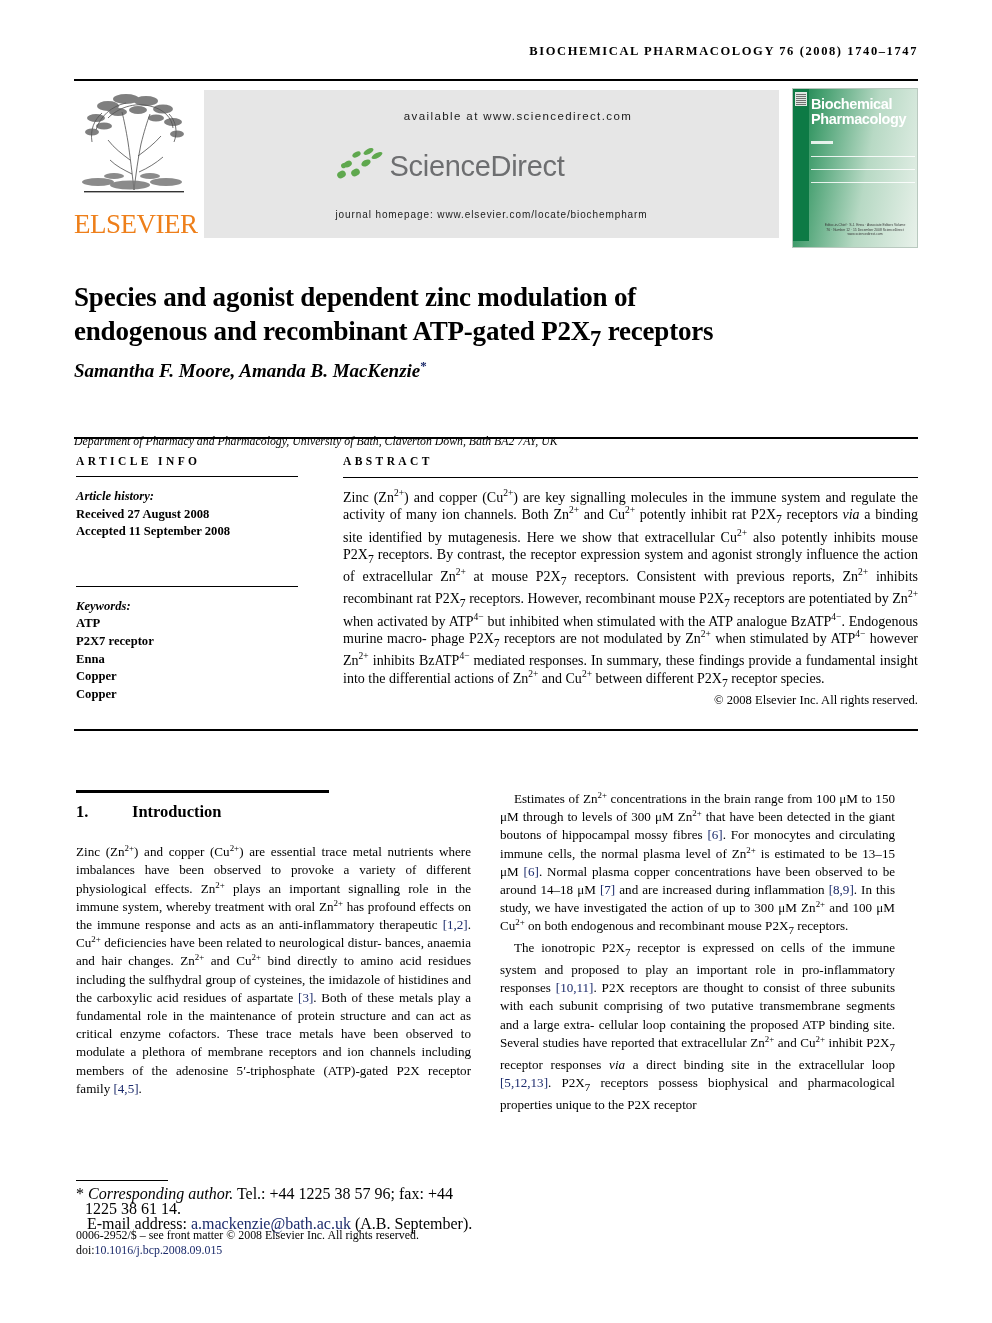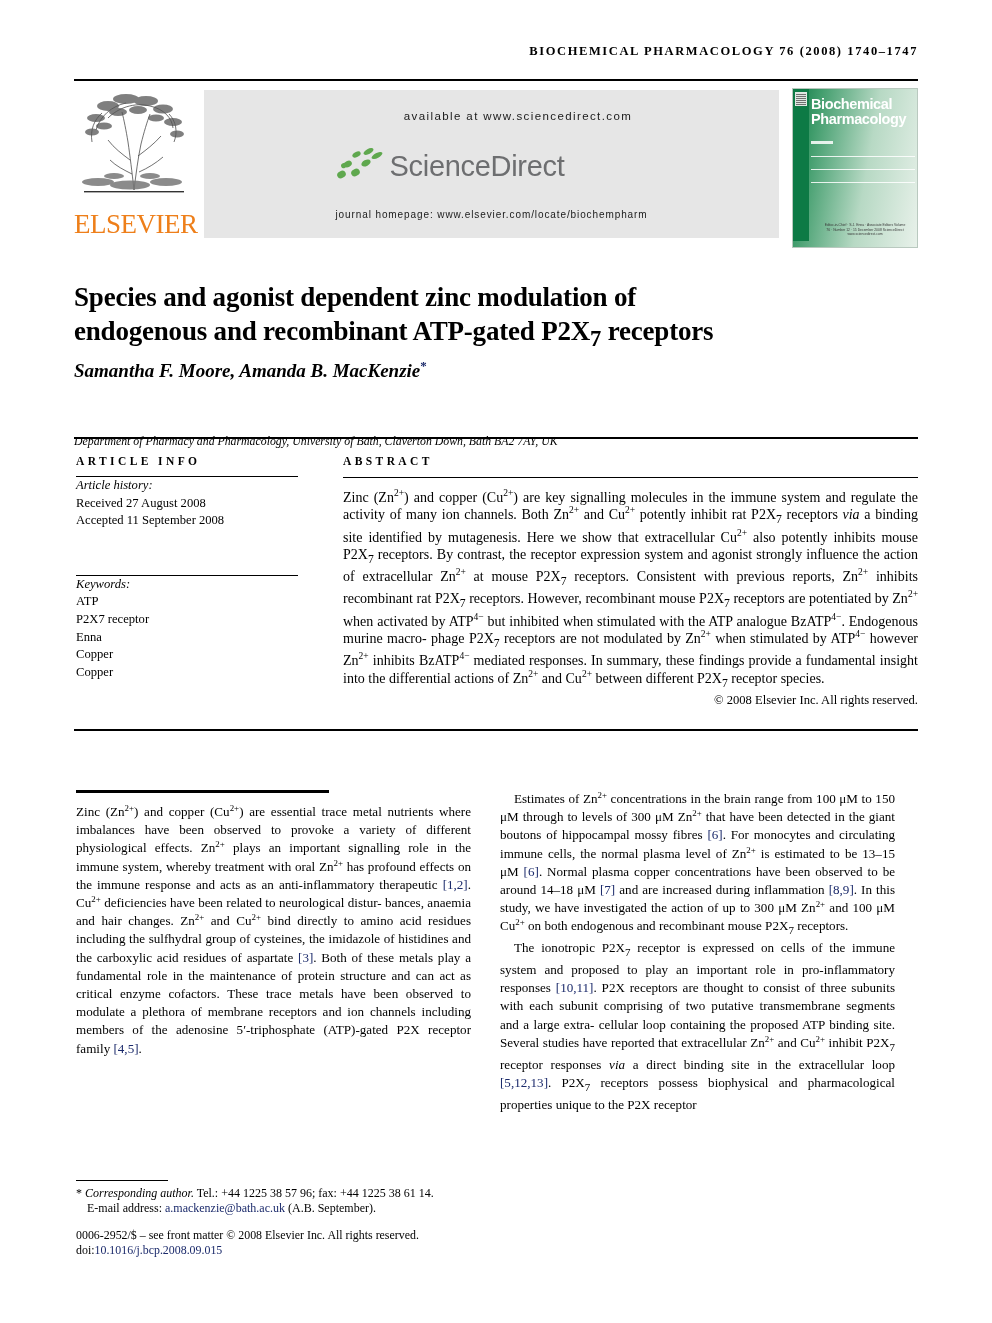--- a/index.html
+++ b/index.html
@@ -223,23 +223,25 @@
   }
   .sec-head {
     font-family: "Liberation Serif", serif;
     font-weight: bold;
     font-size: 11.5px;
     letter-spacing: 3.4px;
   }
   .hr-thin { height:1px; background:#000; margin-top:9px; }
   .hr-thin.wide { margin-top: 10px; }
   .info-body {
+    margin-top: 11px;
     font-family: "Liberation Serif", serif;
     font-size: 12.6px;
     line-height: 17.6px;
+    font-weight: bold;
   }
   .info-body .it { font-style: italic; }
   .info-gap { height: 36px; }
   .abs-body {
     margin-top: 11px;
     font-family: "Liberation Serif", serif;
     font-size: 14px;
     line-height: 17.4px;
     text-align: justify;
   }
@@ -293,21 +295,21 @@
   p.body-p + p.body-p { text-indent: 14px; }
   .ref { color:#1b2a6b; }
   .ital { font-style: italic; }
 
   
   .footnote {
     position: absolute;
     left: 76px; top: 1186px;
     width: 400px;
     font-family: "Liberation Serif", serif;
-    font-size: 12px;
+    font-size: 16px;
     line-height: 15.2px;
   }
   .footnote-rule {
     position:absolute;
     left: 76px; top: 1180px;
     width: 92px; height: 1px; background:#000;
   }
   .fn-line { text-indent: -9px; padding-left: 9px; }
   .fn-star { color:#000; }
   .fn-ital { font-style: italic; }
@@ -461,20 +463,23 @@
       insight into the differential actions of Zn<sup>2+</sup> and Cu<sup>2+</sup> between different P2X<sub>7</sub> receptor species.
     </div>
     <div class="abs-copy">© 2008 Elsevier Inc. All rights reserved.</div>
   </div>
 
   <div class="rule-abs-end"></div>
   <div class="rule-info-end"></div>
 
   <div class="body-col left">
     <div class="sec-rule"></div>
+    <div class="sec-title">
+      <span class="num">1.</span><span>Introduction</span>
+    </div>
     <p class="body-p">
       Zinc (Zn<sup>2+</sup>) and copper (Cu<sup>2+</sup>) are essential trace metal
       nutrients where imbalances have been observed to provoke
       a variety of different physiological effects. Zn<sup>2+</sup> plays an
       important signalling role in the immune system, whereby
       treatment with oral Zn<sup>2+</sup> has profound effects on the immune
       response and acts as an anti-inflammatory therapeutic <span class="ref">[1,2]</span>.
       Cu<sup>2+</sup> deficiencies have been related to neurological distur-
       bances, anaemia and hair changes. Zn<sup>2+</sup> and Cu<sup>2+</sup> bind directly
       to amino acid residues including the sulfhydral group of

